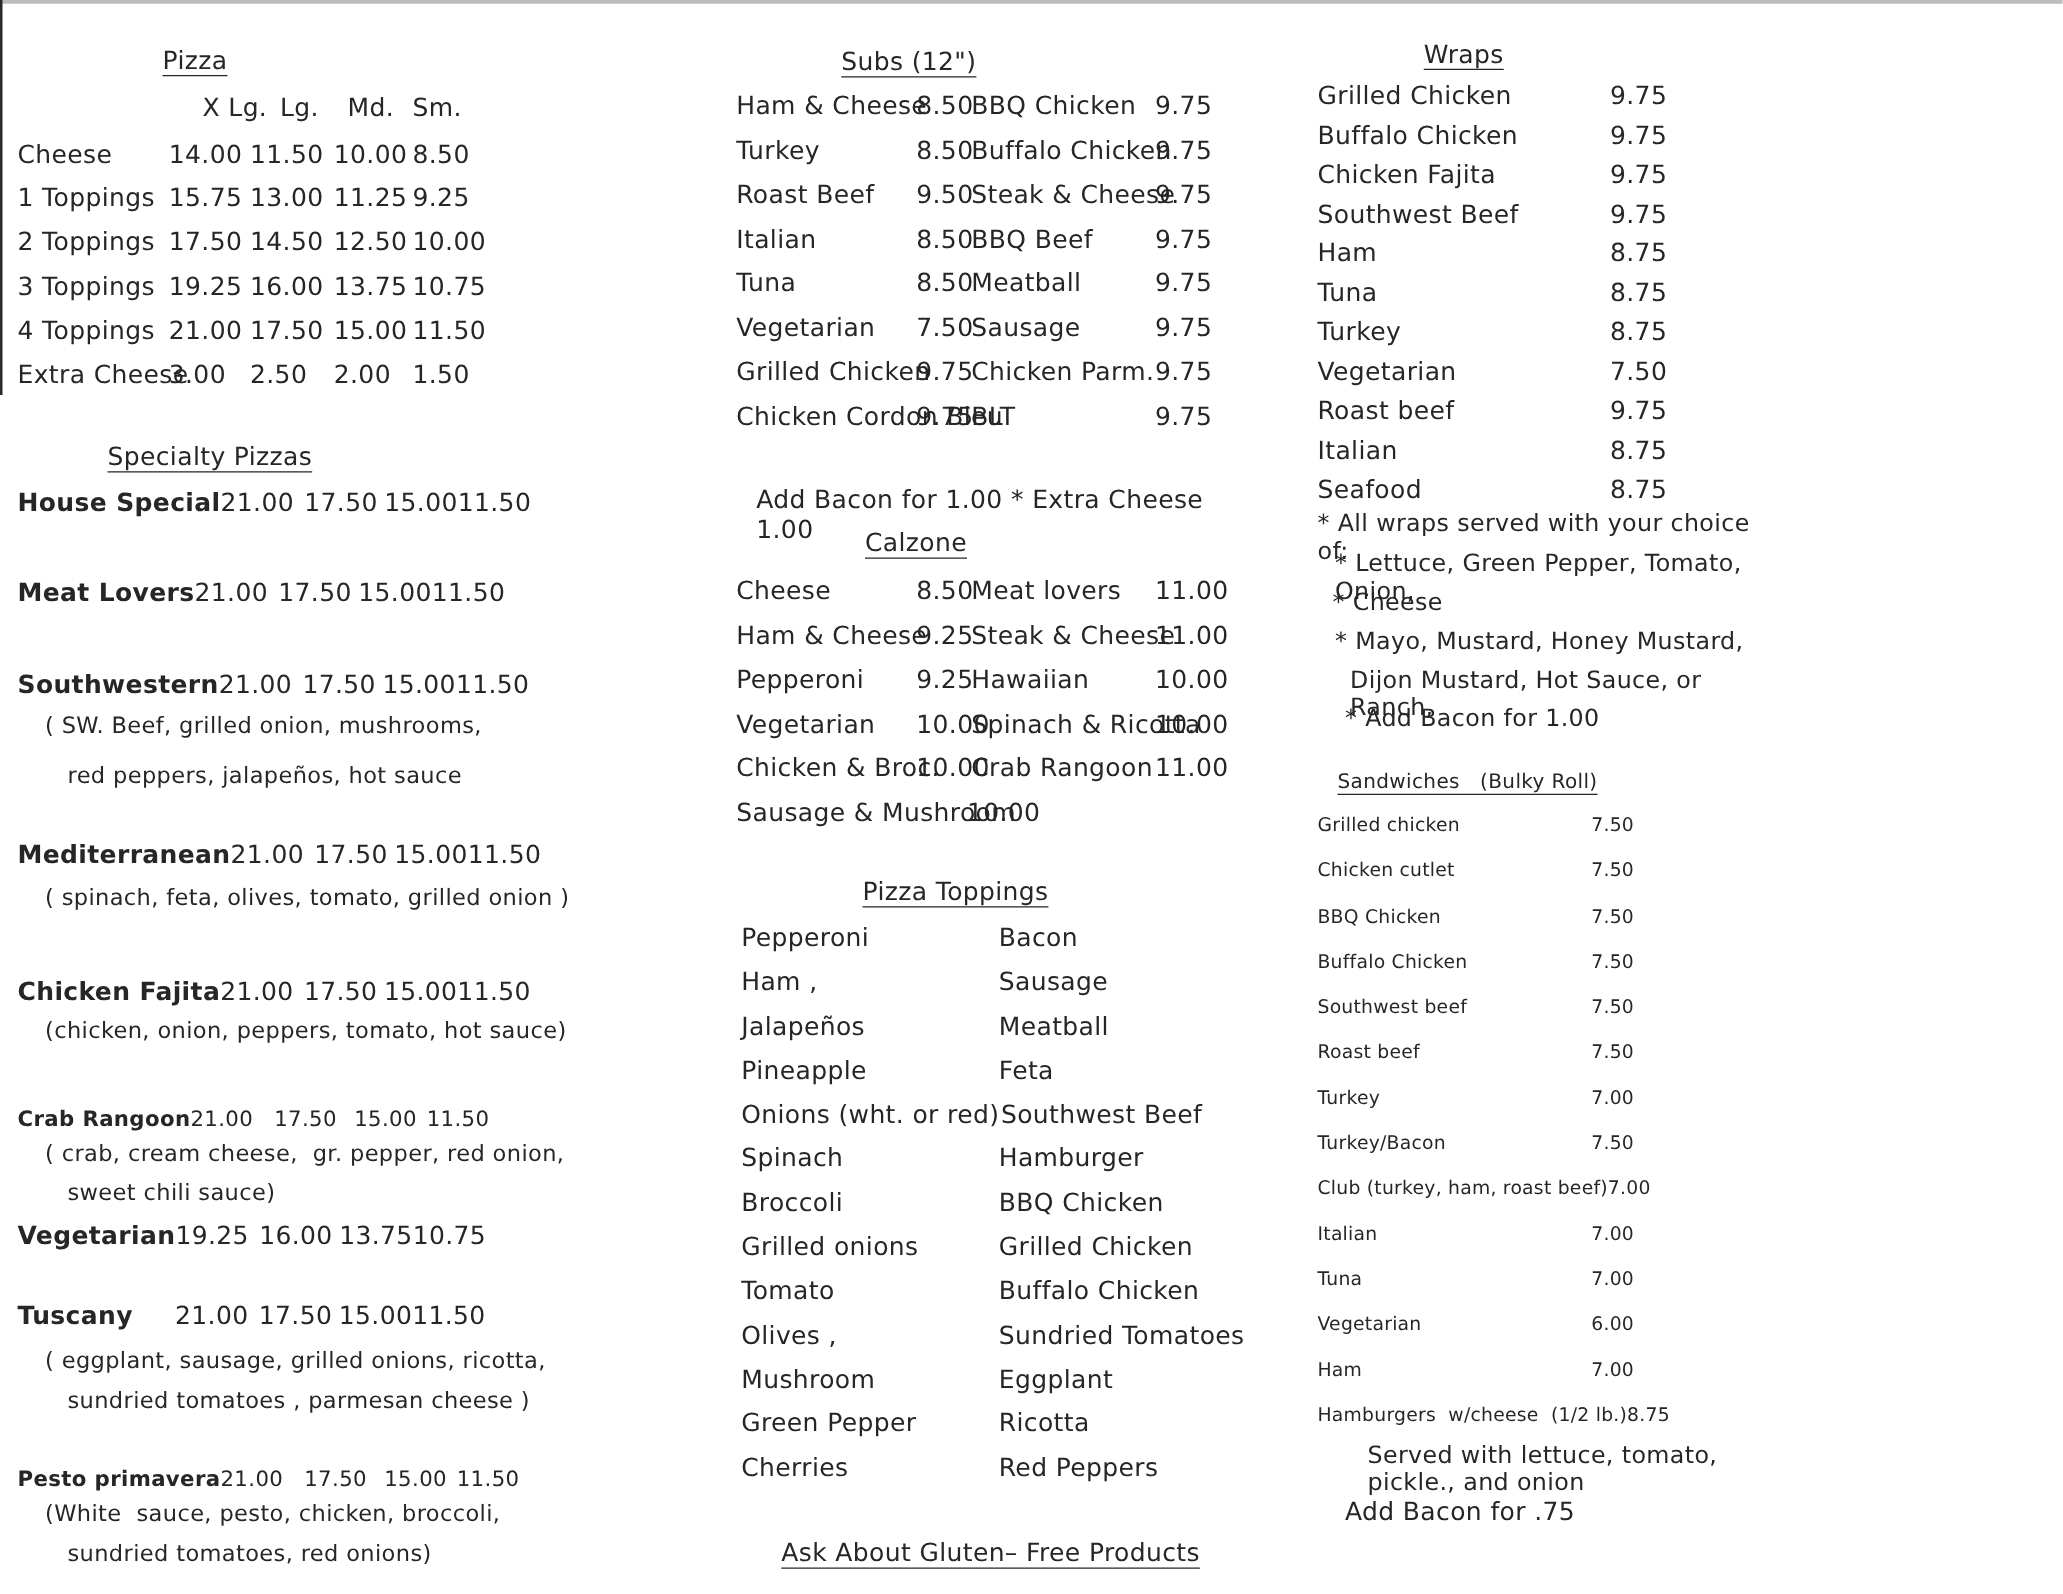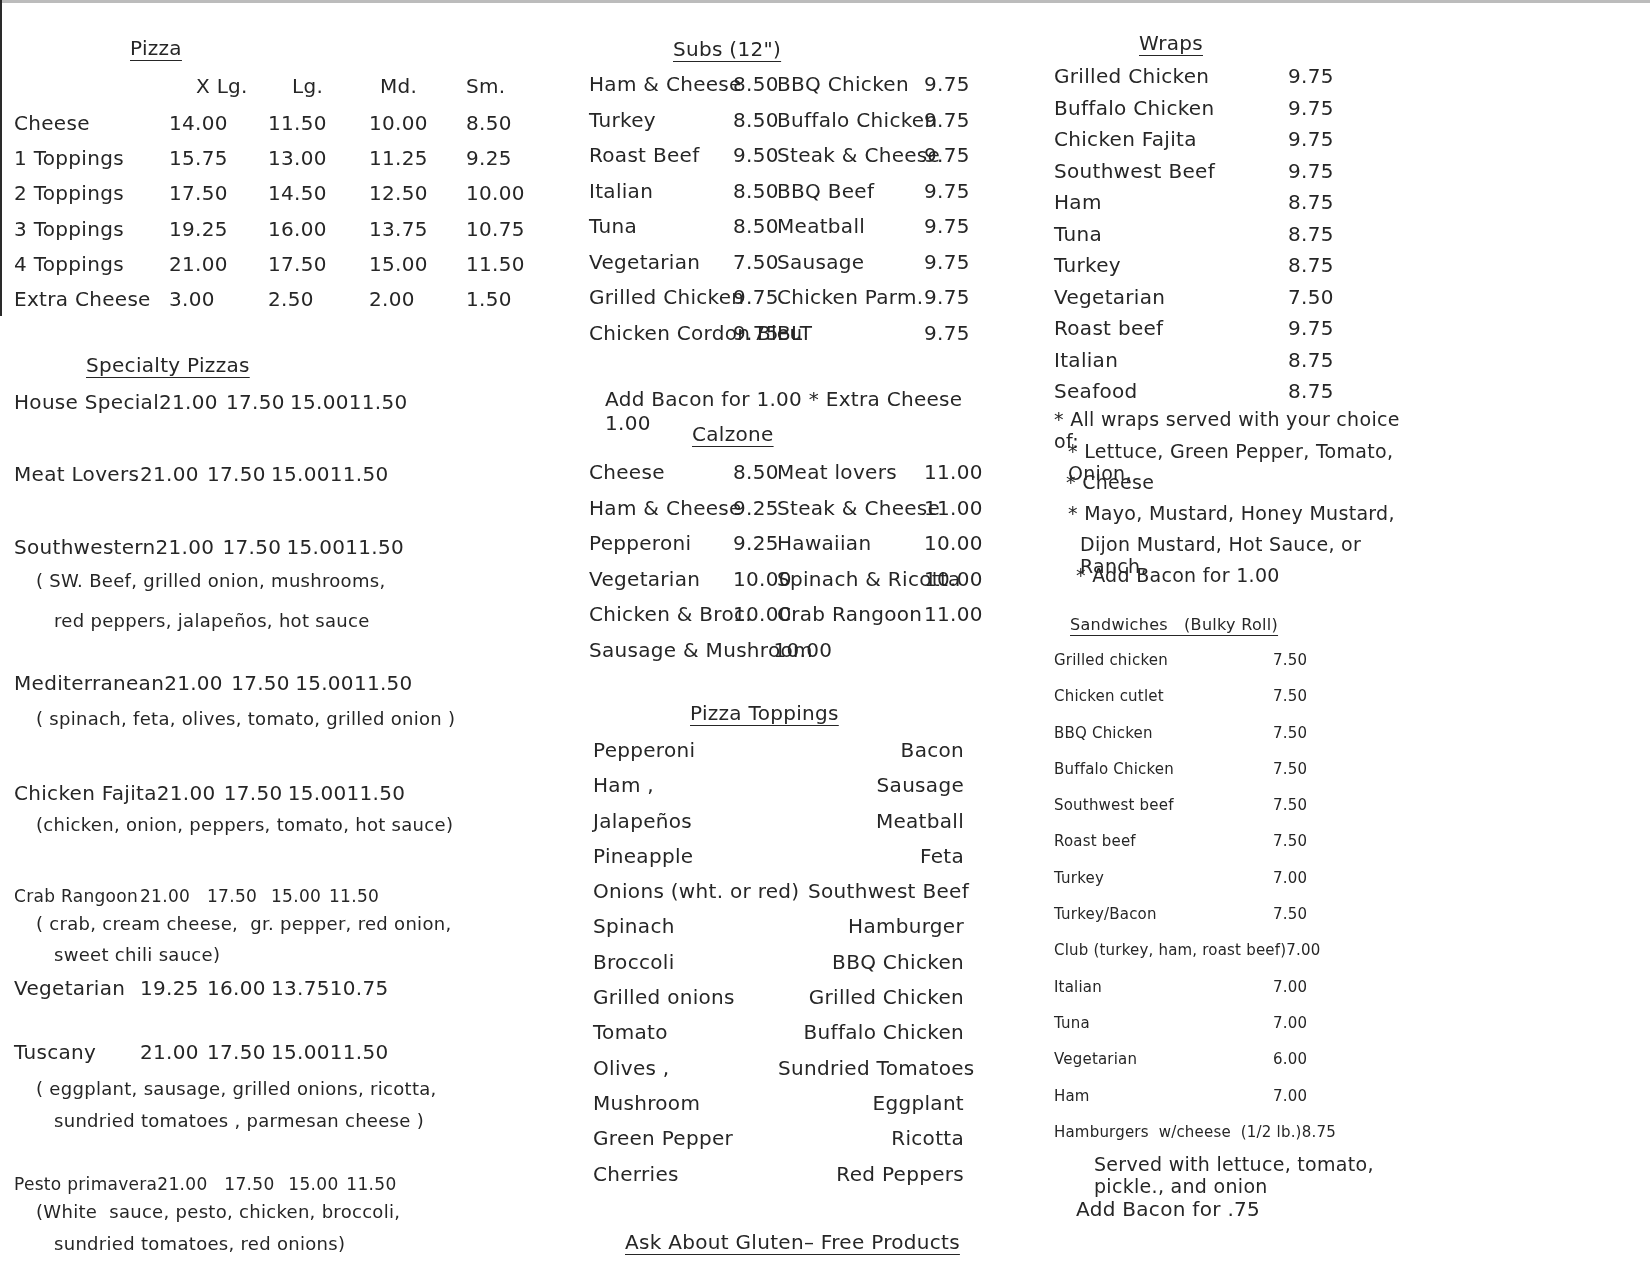--- a/index.html
+++ b/index.html
@@ -12,36 +12,36 @@
   .top-strip{position:absolute;top:0;left:0;width:1650px;height:3px;background:#bcbcbc;}
   .left-line{position:absolute;top:0;left:0;width:2px;height:316px;background:#2a2a2a;}
   .col{position:absolute;top:0;height:1275px;}
   #col-left{left:14px;width:430px;}
   #col-mid{left:589px;width:380px;}
   #col-right{left:1054px;width:360px;}
   .abs{position:absolute;left:0;}
   .hd{font-weight:400;font-size:20px;margin:0;text-decoration:underline;text-underline-offset:5px;text-decoration-thickness:1px;}
   span,.hd,.desc{white-space:pre;}
   
-  .pz-head,.pz-row{display:grid;grid-template-columns:121px 65px 67px 63px auto;width:420px;gap:34px;}
+  .pz-head,.pz-row{display:grid;grid-template-columns:121px 65px 67px 63px auto;width:420px;}
   .pz-row{height:35.2px;align-items:start;}
   .sh1{padding-left:27px;} .sh2{padding-left:24px;} .sh3{padding-left:11px;} .sh4{padding-left:0;}
   
   .sp-row{display:flex;width:420px;}
-  .sp-nm{min-width:126px;} .sp-p1{min-width:67px;} .sp-p2{min-width:64px;} .sp-p3{min-width:58px;}
+  .sp-nm{min-width:126px;font-weight:bold;} .sp-p1{min-width:67px;} .sp-p2{min-width:64px;} .sp-p3{min-width:58px;}
   .sp-row.small{font-size:17px;padding-top:2px;}
   .desc{font-size:18px;padding-left:22px;}
   .desc.d2{padding-left:40px;}
   
   .duo-row{display:flex;height:35.5px;width:380px;}
   .dn1{min-width:144px;} .dp1{min-width:44px;} .dn2{min-width:147px;}
   
   .tp-row{display:flex;height:35.3px;width:380px;}
   .tp-l{min-width:185px;padding-left:4px;}
-  .tp-r{width:186px;text-align:right;}
+  .tp-r{width:186px;text-align:left;margin-left:21px;}
   
   .wr-row{display:flex;height:31.5px;width:340px;}
   .wr-n{min-width:234px;}
   .note{font-size:19px;}
   .n1,.n3{padding-left:14px;} .n2{padding-left:12px;} .n4{padding-left:26px;} .n5{padding-left:22px;}
   
   .sd-row{display:flex;height:36.3px;width:340px;font-size:15px;letter-spacing:.2px;}
   .sd-n{min-width:219px;}
   .sm-hd{font-size:16px;}
   .served{font-size:19px;margin-left:40px;}

